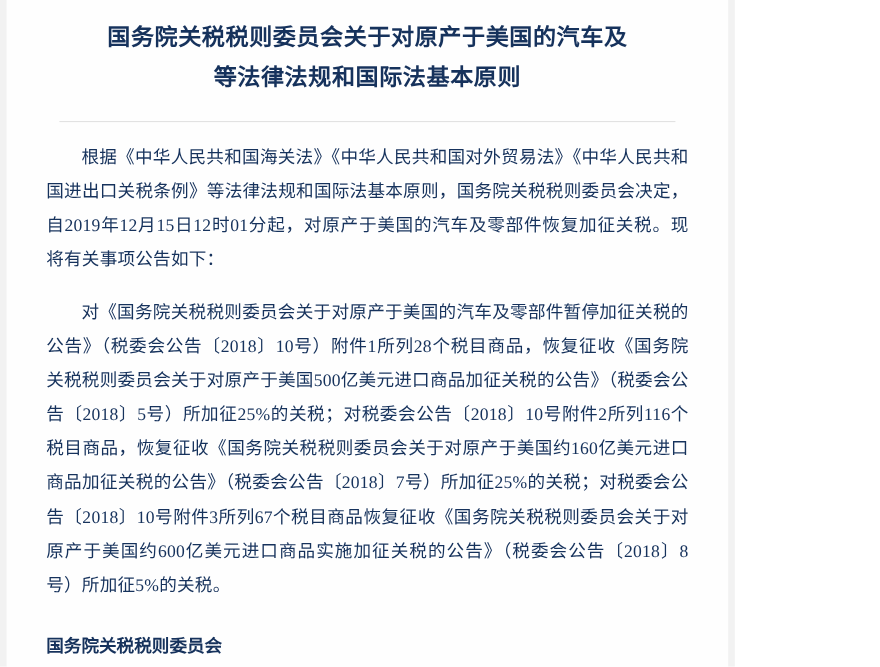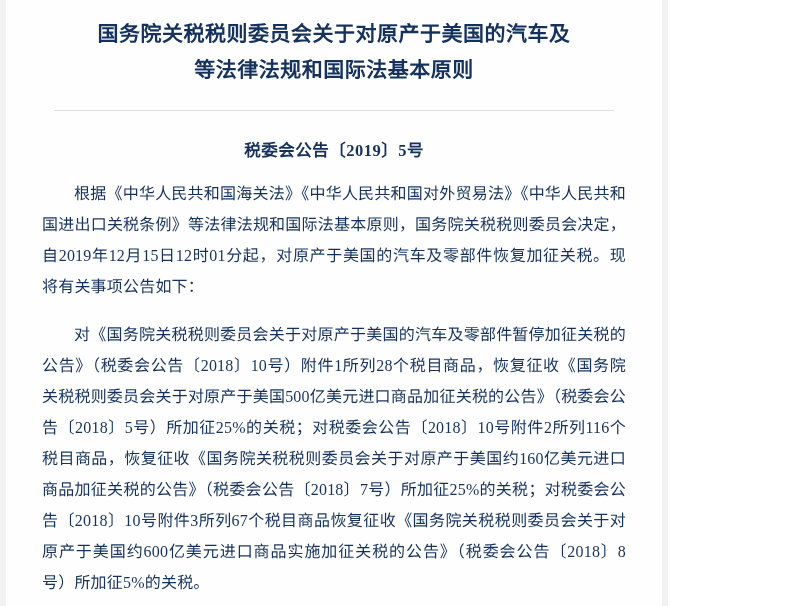--- a/index.html
+++ b/index.html
@@ -55,21 +55,20 @@
     line-height: 31px;
     color: #16325c;
     text-align: justify;
     text-justify: inter-ideograph;
     text-indent: 2em;
     margin-top: 17px;
     letter-spacing: 0.2px;
   }
   .signature {
     margin-top: 26px;
-    text-align: right;
     font-size: 16px;
     color: #16325c;
     padding-right: 10px;
     font-weight: bold;
   }
   .date {
     margin-top: 22px;
     text-align: right;
     font-size: 16px;
     color: #16325c;
@@ -101,21 +100,20 @@
 
   <div class="doc-body">
 
     <div class="title-block">
       <div class="doc-title">国务院关税税则委员会关于对原产于美国的汽车及</div>
       <div class="doc-title">等法律法规和国际法基本原则</div>
     </div>
 
     <hr class="title-rule">
 
-    <div class="doc-number">税委会公告〔2019〕5号</div>
 
     <p class="para">根据《中华人民共和国海关法》《中华人民共和国对外贸易法》《中华人民共和国进出口关税条例》等法律法规和国际法基本原则，国务院关税税则委员会决定，自2019年12月15日12时01分起，对原产于美国的汽车及零部件恢复加征关税。现将有关事项公告如下：</p>
     <p class="para">对《国务院关税税则委员会关于对原产于美国的汽车及零部件暂停加征关税的公告》（税委会公告〔2018〕10号）附件1所列28个税目商品，恢复征收《国务院关税税则委员会关于对原产于美国500亿美元进口商品加征关税的公告》（税委会公告〔2018〕5号）所加征25%的关税；对税委会公告〔2018〕10号附件2所列116个税目商品，恢复征收《国务院关税税则委员会关于对原产于美国约160亿美元进口商品加征关税的公告》（税委会公告〔2018〕7号）所加征25%的关税；对税委会公告〔2018〕10号附件3所列67个税目商品恢复征收《国务院关税税则委员会关于对原产于美国约600亿美元进口商品实施加征关税的公告》（税委会公告〔2018〕8号）所加征5%的关税。</p>
 
     <div class="signature">国务院关税税则委员会</div>
 
   </div>
 </div>
 
 </body></html>

